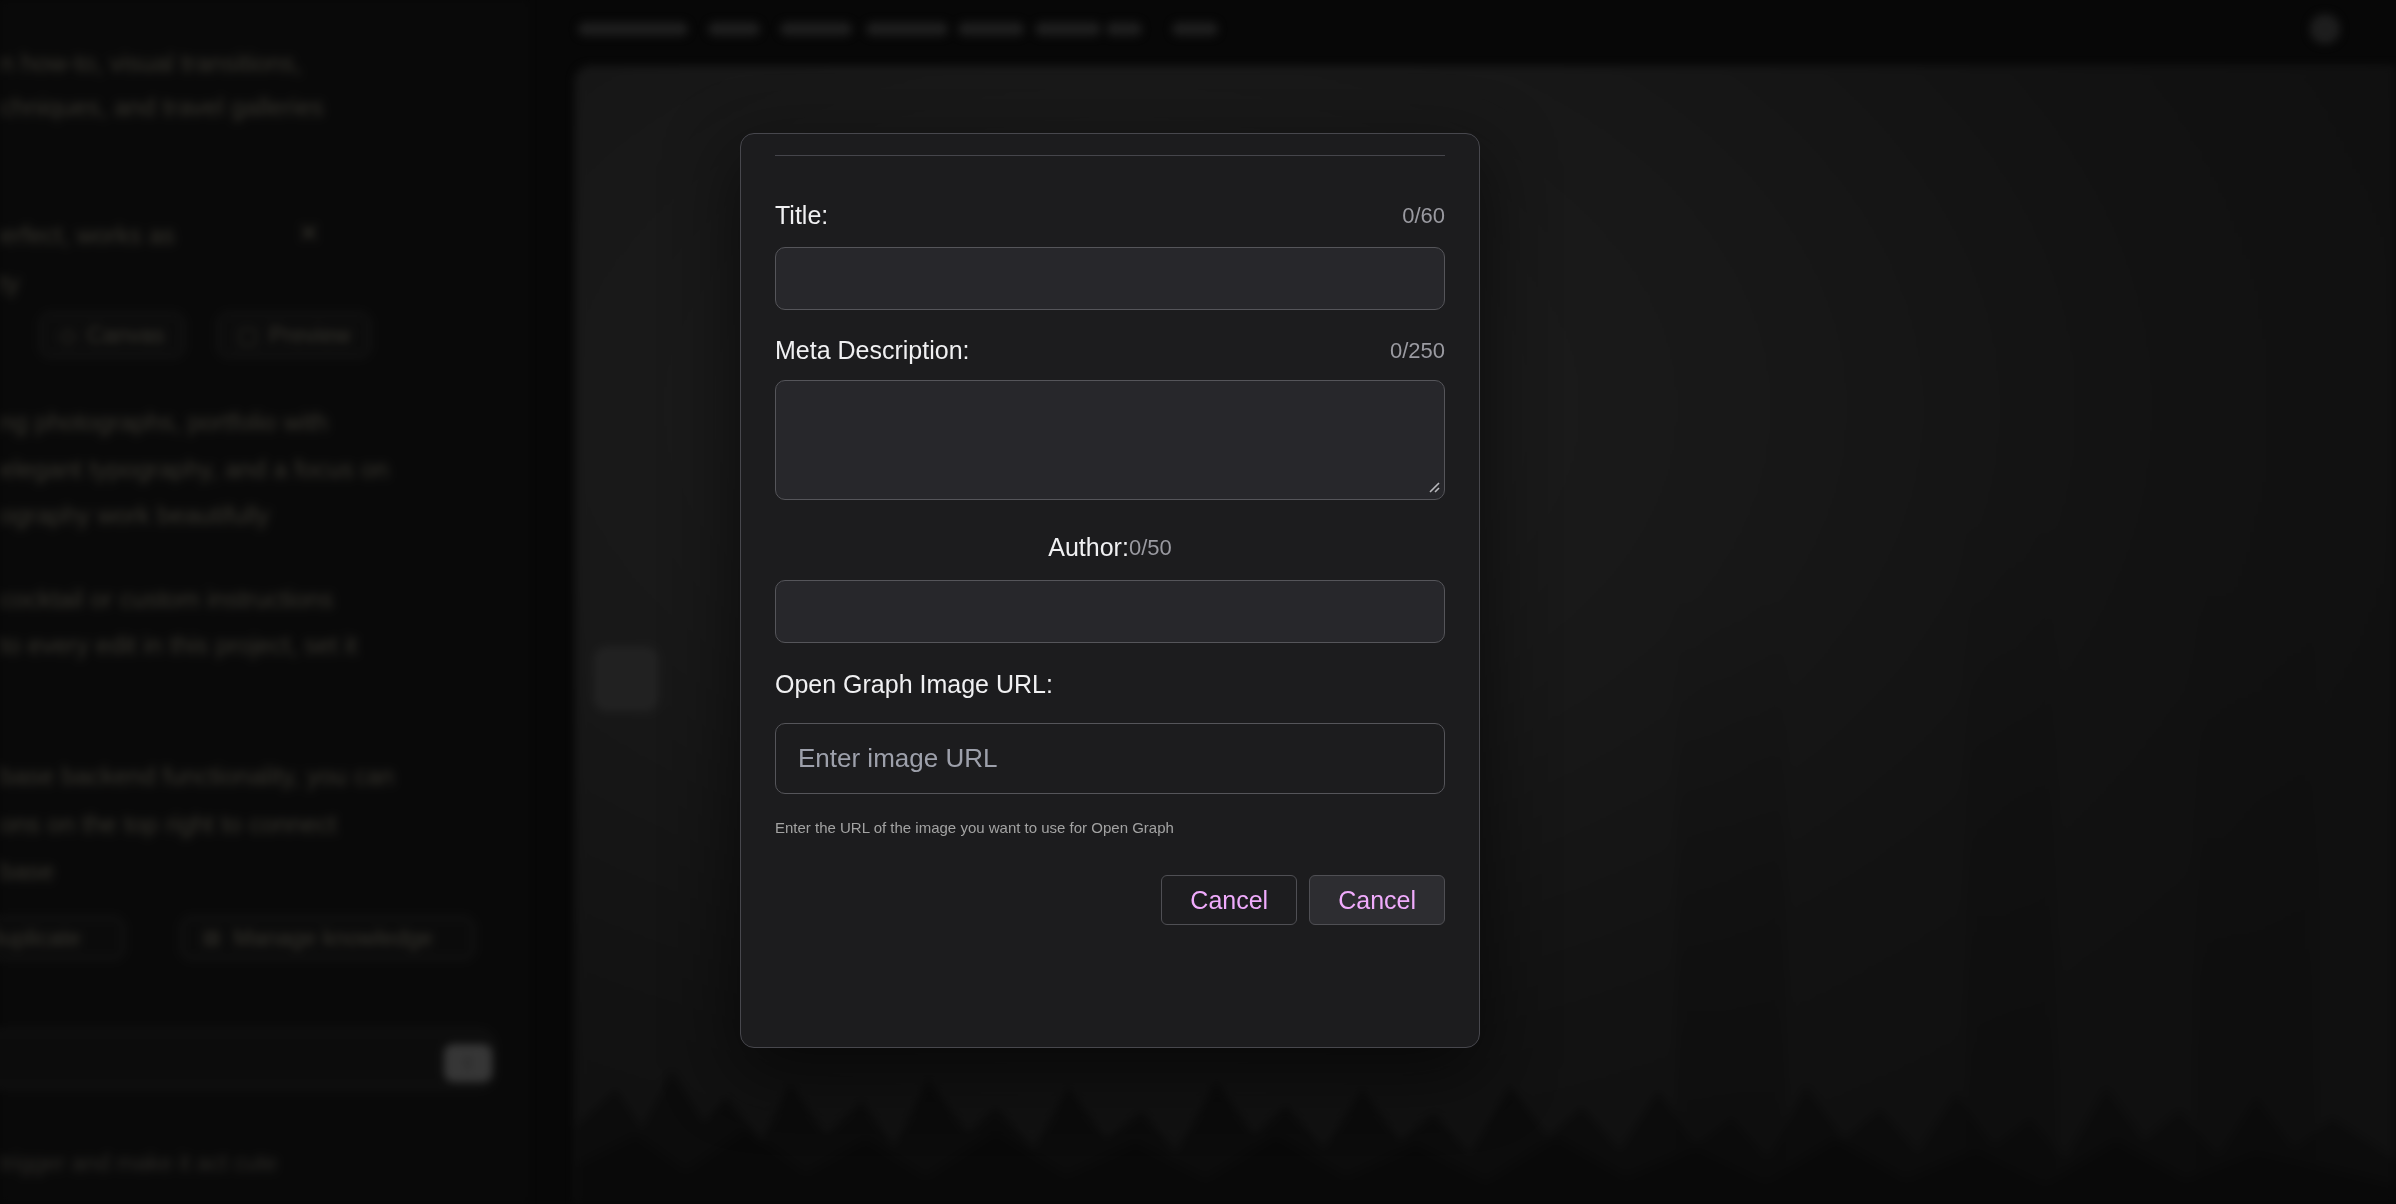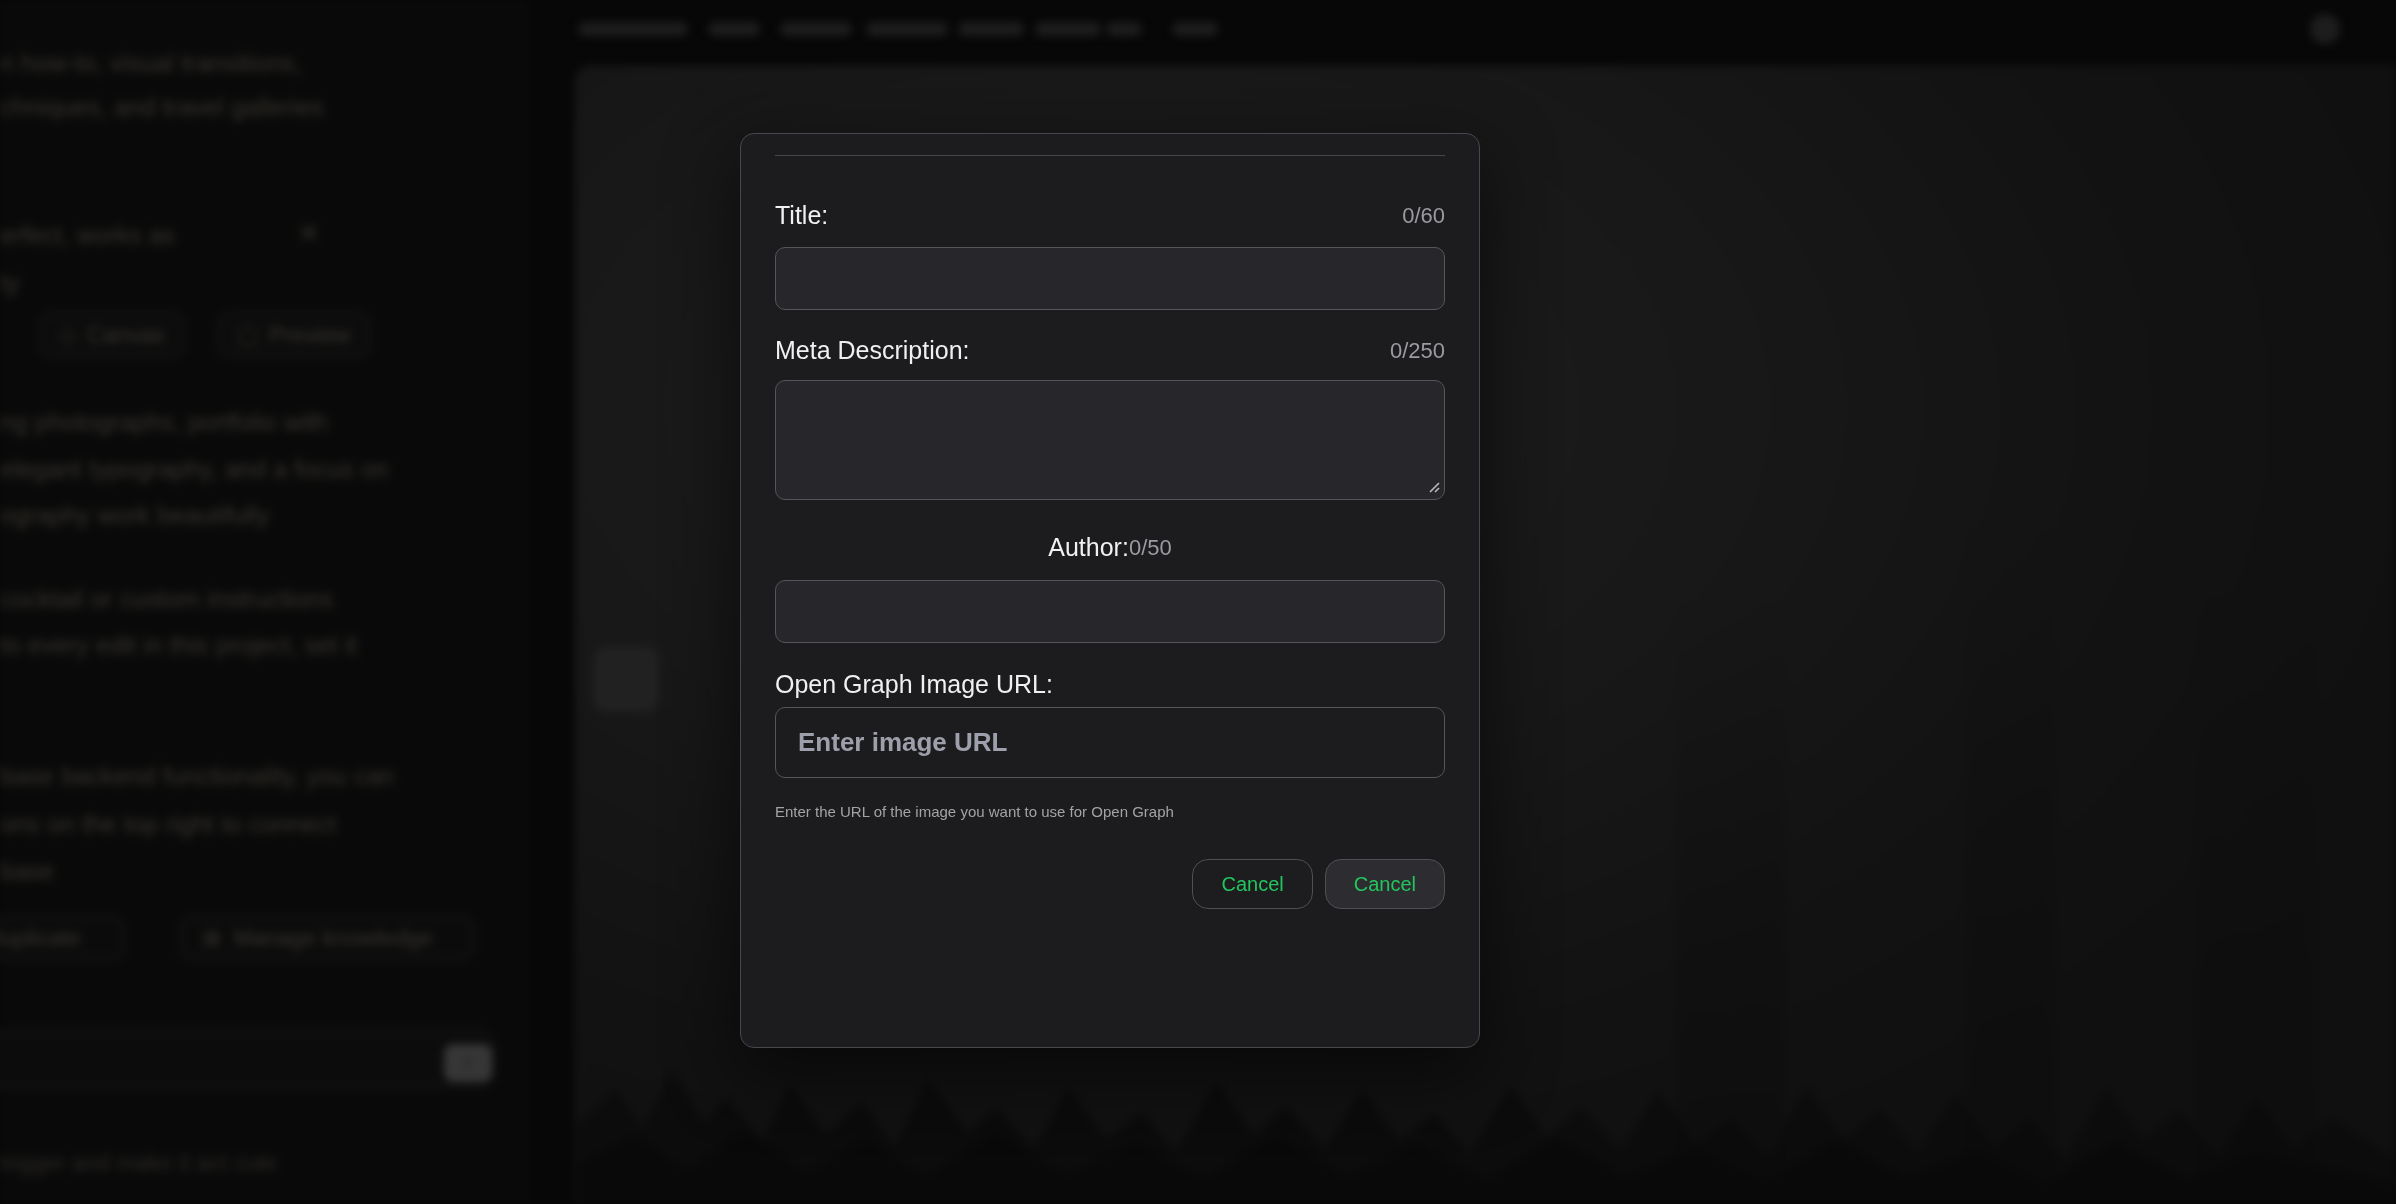--- a/index.html
+++ b/index.html
@@ -35,21 +35,21 @@
   .field-label{font-size:25px;line-height:30px;color:#f0f0f2;}
   .field-counter{font-size:22px;line-height:28px;color:#9a9aa1;}
   .t-input{width:100%;height:63px;background:#27272b;border:1px solid #55555a;border-radius:10px;color:#ededf0;font-size:26px;padding:0 20px;outline:none;}
   .t-area-wrap{position:relative;}
   .t-area{display:block;width:100%;height:120px;background:#27272b;border:1px solid #55555a;border-radius:10px;color:#ededf0;font-size:26px;padding:14px 20px;outline:none;resize:none;}
   .grip{position:absolute;right:5px;bottom:7px;pointer-events:auto;}
   .og-input{width:100%;height:71px;background:#1c1c1e;border:1px solid #55555a;border-radius:10px;color:#ededf0;font-size:26px;padding:0 22px;outline:none;}
   .og-input::placeholder{color:#9da0ab;opacity:1;}
   .help-text{margin-top:21px;font-size:15px;line-height:26px;color:#a3a3a3;}
   .btn-row{margin-top:34px;display:flex;justify-content:flex-end;gap:12px;}
-  .btn{height:50px;border-radius:16px;font-size:20px;color:#22c55e;padding:0 28px;display:flex;align-items:center;justify-content:center;cursor:pointer;}
+  .btn{height:50px;border-radius:6px;font-size:25px;color:#f0abfc;padding:0 28px;display:flex;align-items:center;justify-content:center;cursor:pointer;}
   .btn.cancel{background:#1d1d1f;border:1px solid #4f4f54;}
   .btn.apply{background:#2d2d31;border:1px solid #4f4f54;}
 </style>
 </head>
 <body>
 
 <div class="screen">
 
   <div class="app">
 
@@ -145,21 +145,21 @@
 
     <div class="field-row" style="margin-top:32px;justify-content:center;">
       <span class="field-label">Author:</span>
       <span class="field-counter">0/50</span>
     </div>
     <input class="t-input" style="margin-top: 18px;" type="text">
 
     <div class="field-row" style="margin-top:26px;">
       <span class="field-label">Open Graph Image URL:</span>
     </div>
-    <input class="og-input" style="margin-top: 8px; font-weight: bold;" type="text" placeholder="Enter image URL">
+    <input class="og-input" style="margin-top: 24px;" type="text" placeholder="Enter image URL">
     <div class="help-text">Enter the URL of the image you want to use for Open Graph</div>
 
     <div class="btn-row">
       <button class="btn cancel">Cancel</button>
       <button class="btn apply">Cancel</button>
     </div>
   </div>
 
 </div>
 

